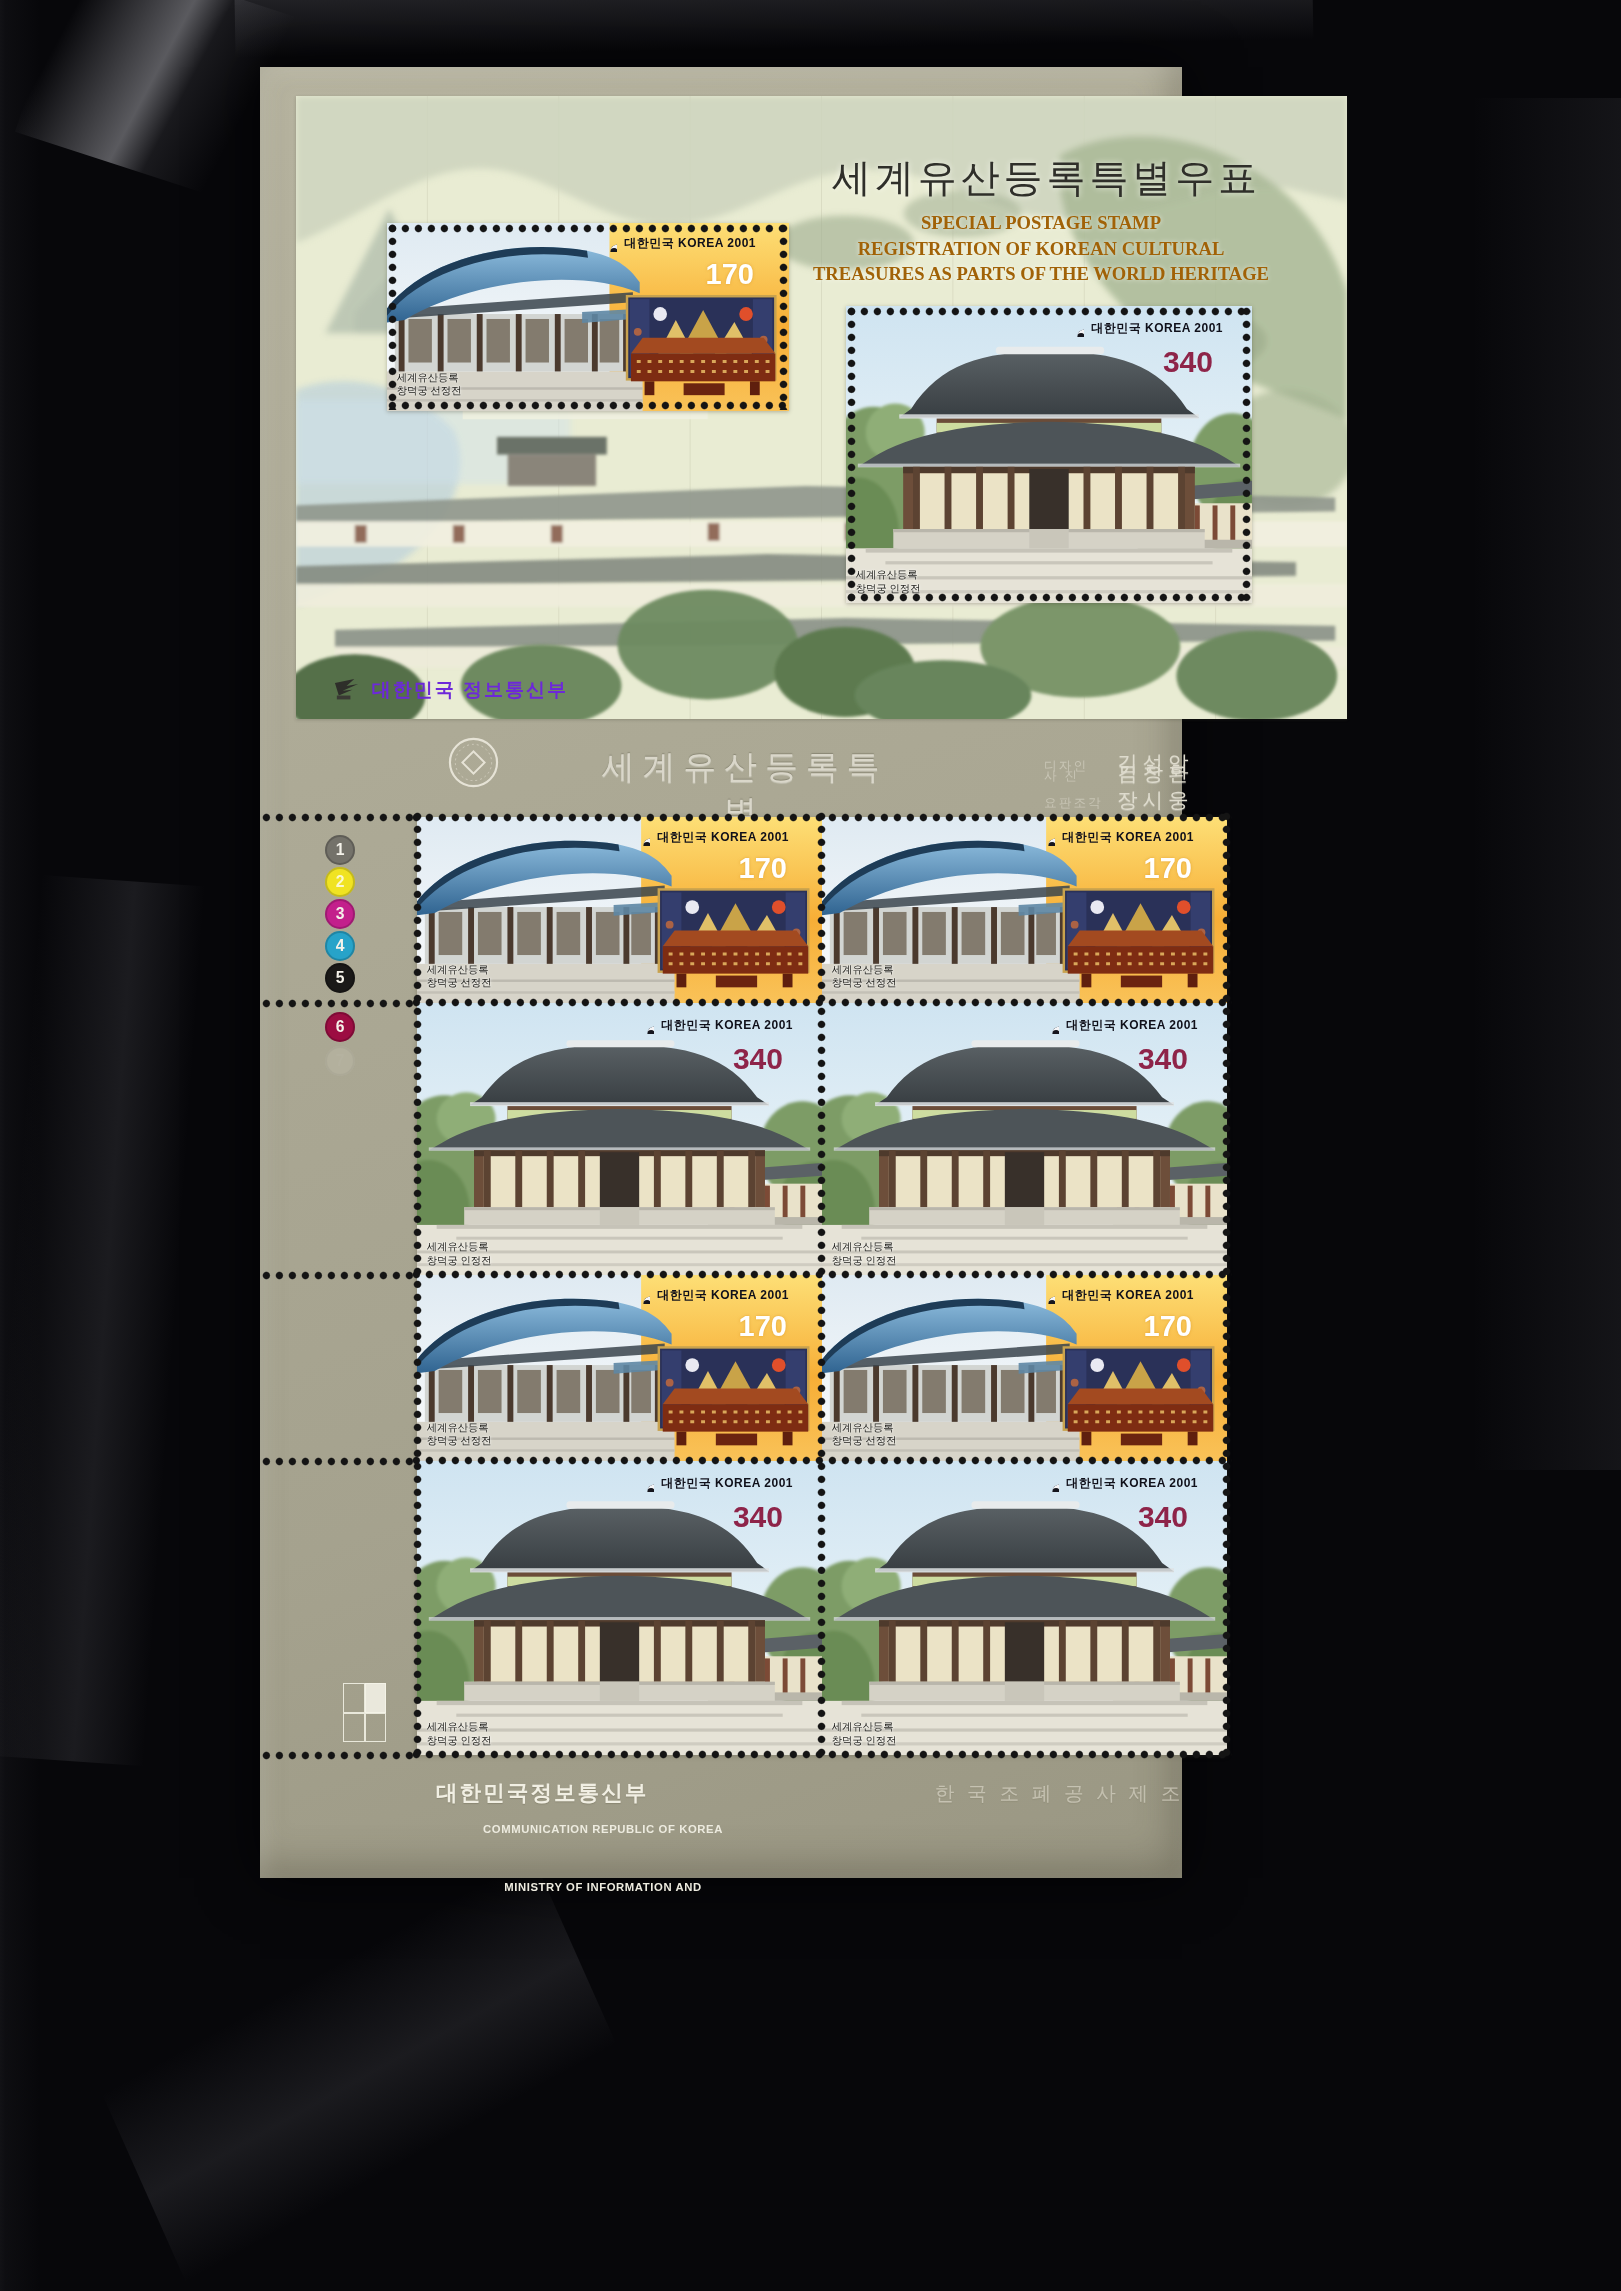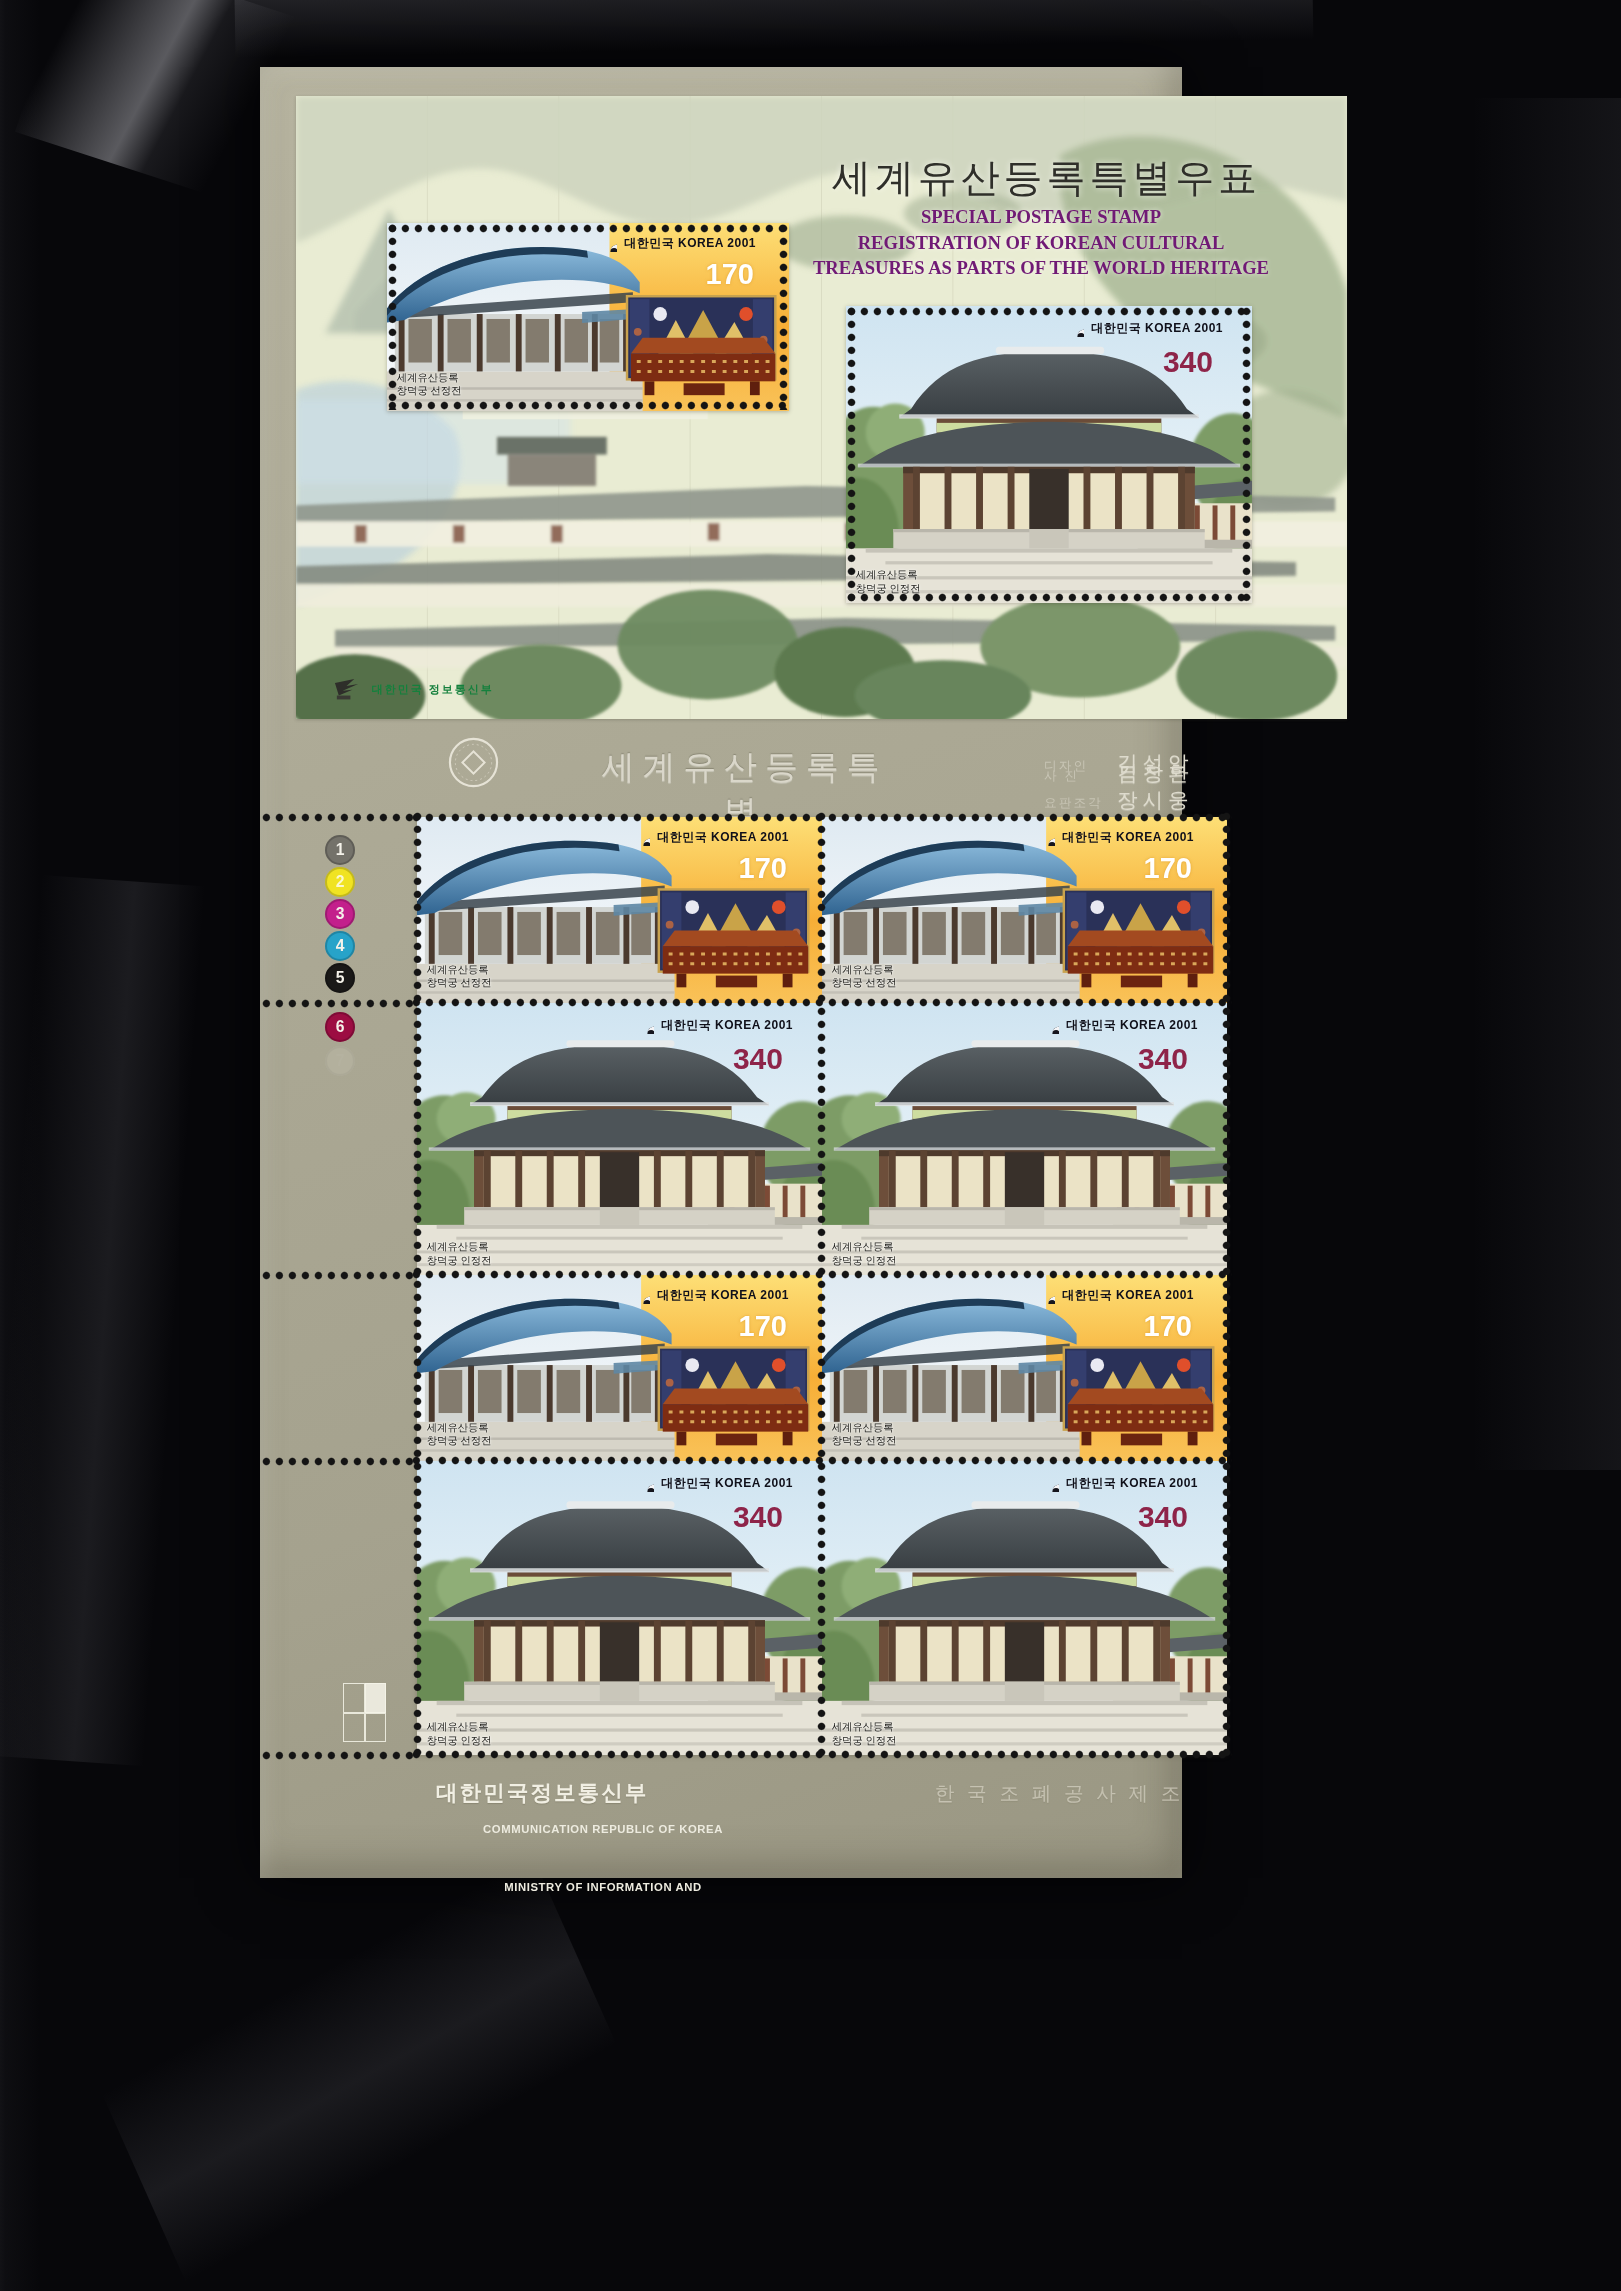--- a/index.html
+++ b/index.html
@@ -28,25 +28,25 @@
          box-shadow:0 0 54px rgba(0,0,0,.75), inset -9.8px -13.7px 37px rgba(55,52,40,.30), inset 5.9px 7.8px 19.6px rgba(255,255,248,.22);}
 
   
   .painting{left:36px;top:29px;width:1051px;height:623px;background:#e9ecd3;
             box-shadow:inset 0 0 17.6px rgba(120,118,90,.25), 0 1px 2.9px rgba(60,58,44,.25);}
   .painting svg.pnt{position:absolute;left:0;top:0;width:100%;height:100%;}
 
   .title-ko{left:529px;top:55px;width:443px;text-align:center;
             font-family:"Liberation Serif","DejaVu Serif",serif;font-size:39px;letter-spacing:3.9px;
             color:#2f2f2a;text-shadow:0 0 5.9px rgba(255,255,250,.8);}
-  .subtitle{left:441px;top:108px;width:608px;text-align:center;
+  .subtitle{left:441px;top:114px;width:608px;text-align:center;
             font-family:"Liberation Serif","DejaVu Serif",serif;font-weight:bold;
-            font-size:18.6px;line-height:1.38;color:#701a75;text-shadow:0 0 4.9px rgba(255,255,250,.7);}
+            font-size:18.6px;line-height:1.38;color:#a16207;text-shadow:0 0 4.9px rgba(255,255,250,.7);}
   .panel-credit{left:37px;top:580px;height:27.4px;display:flex;align-items:center;gap:9.8px;}
-  .panel-credit .txt{font-size:11px;letter-spacing:2px;color:#15803d;font-weight:bold;}
+  .panel-credit .txt{font-size:19px;letter-spacing:2px;color:#6d28d9;font-weight:bold;}
 
   
   .stamp{position:absolute;background:#faf9f3;box-shadow:0 1px 3.9px rgba(70,66,48,.35);}
   .stamp svg.art{position:absolute;left:0;top:0;width:100%;height:100%;}
   .cell{position:absolute;}
   .cell svg.art{position:absolute;left:0;top:0;width:100%;height:100%;}
 
   .country{position:absolute;display:flex;align-items:center;gap:6.9px;font-weight:bold;
            font-size:12px;letter-spacing:0.5px;color:#10101a;}
   .country .tg{width:16.7px;height:16.7px;flex:0 0 auto;}

